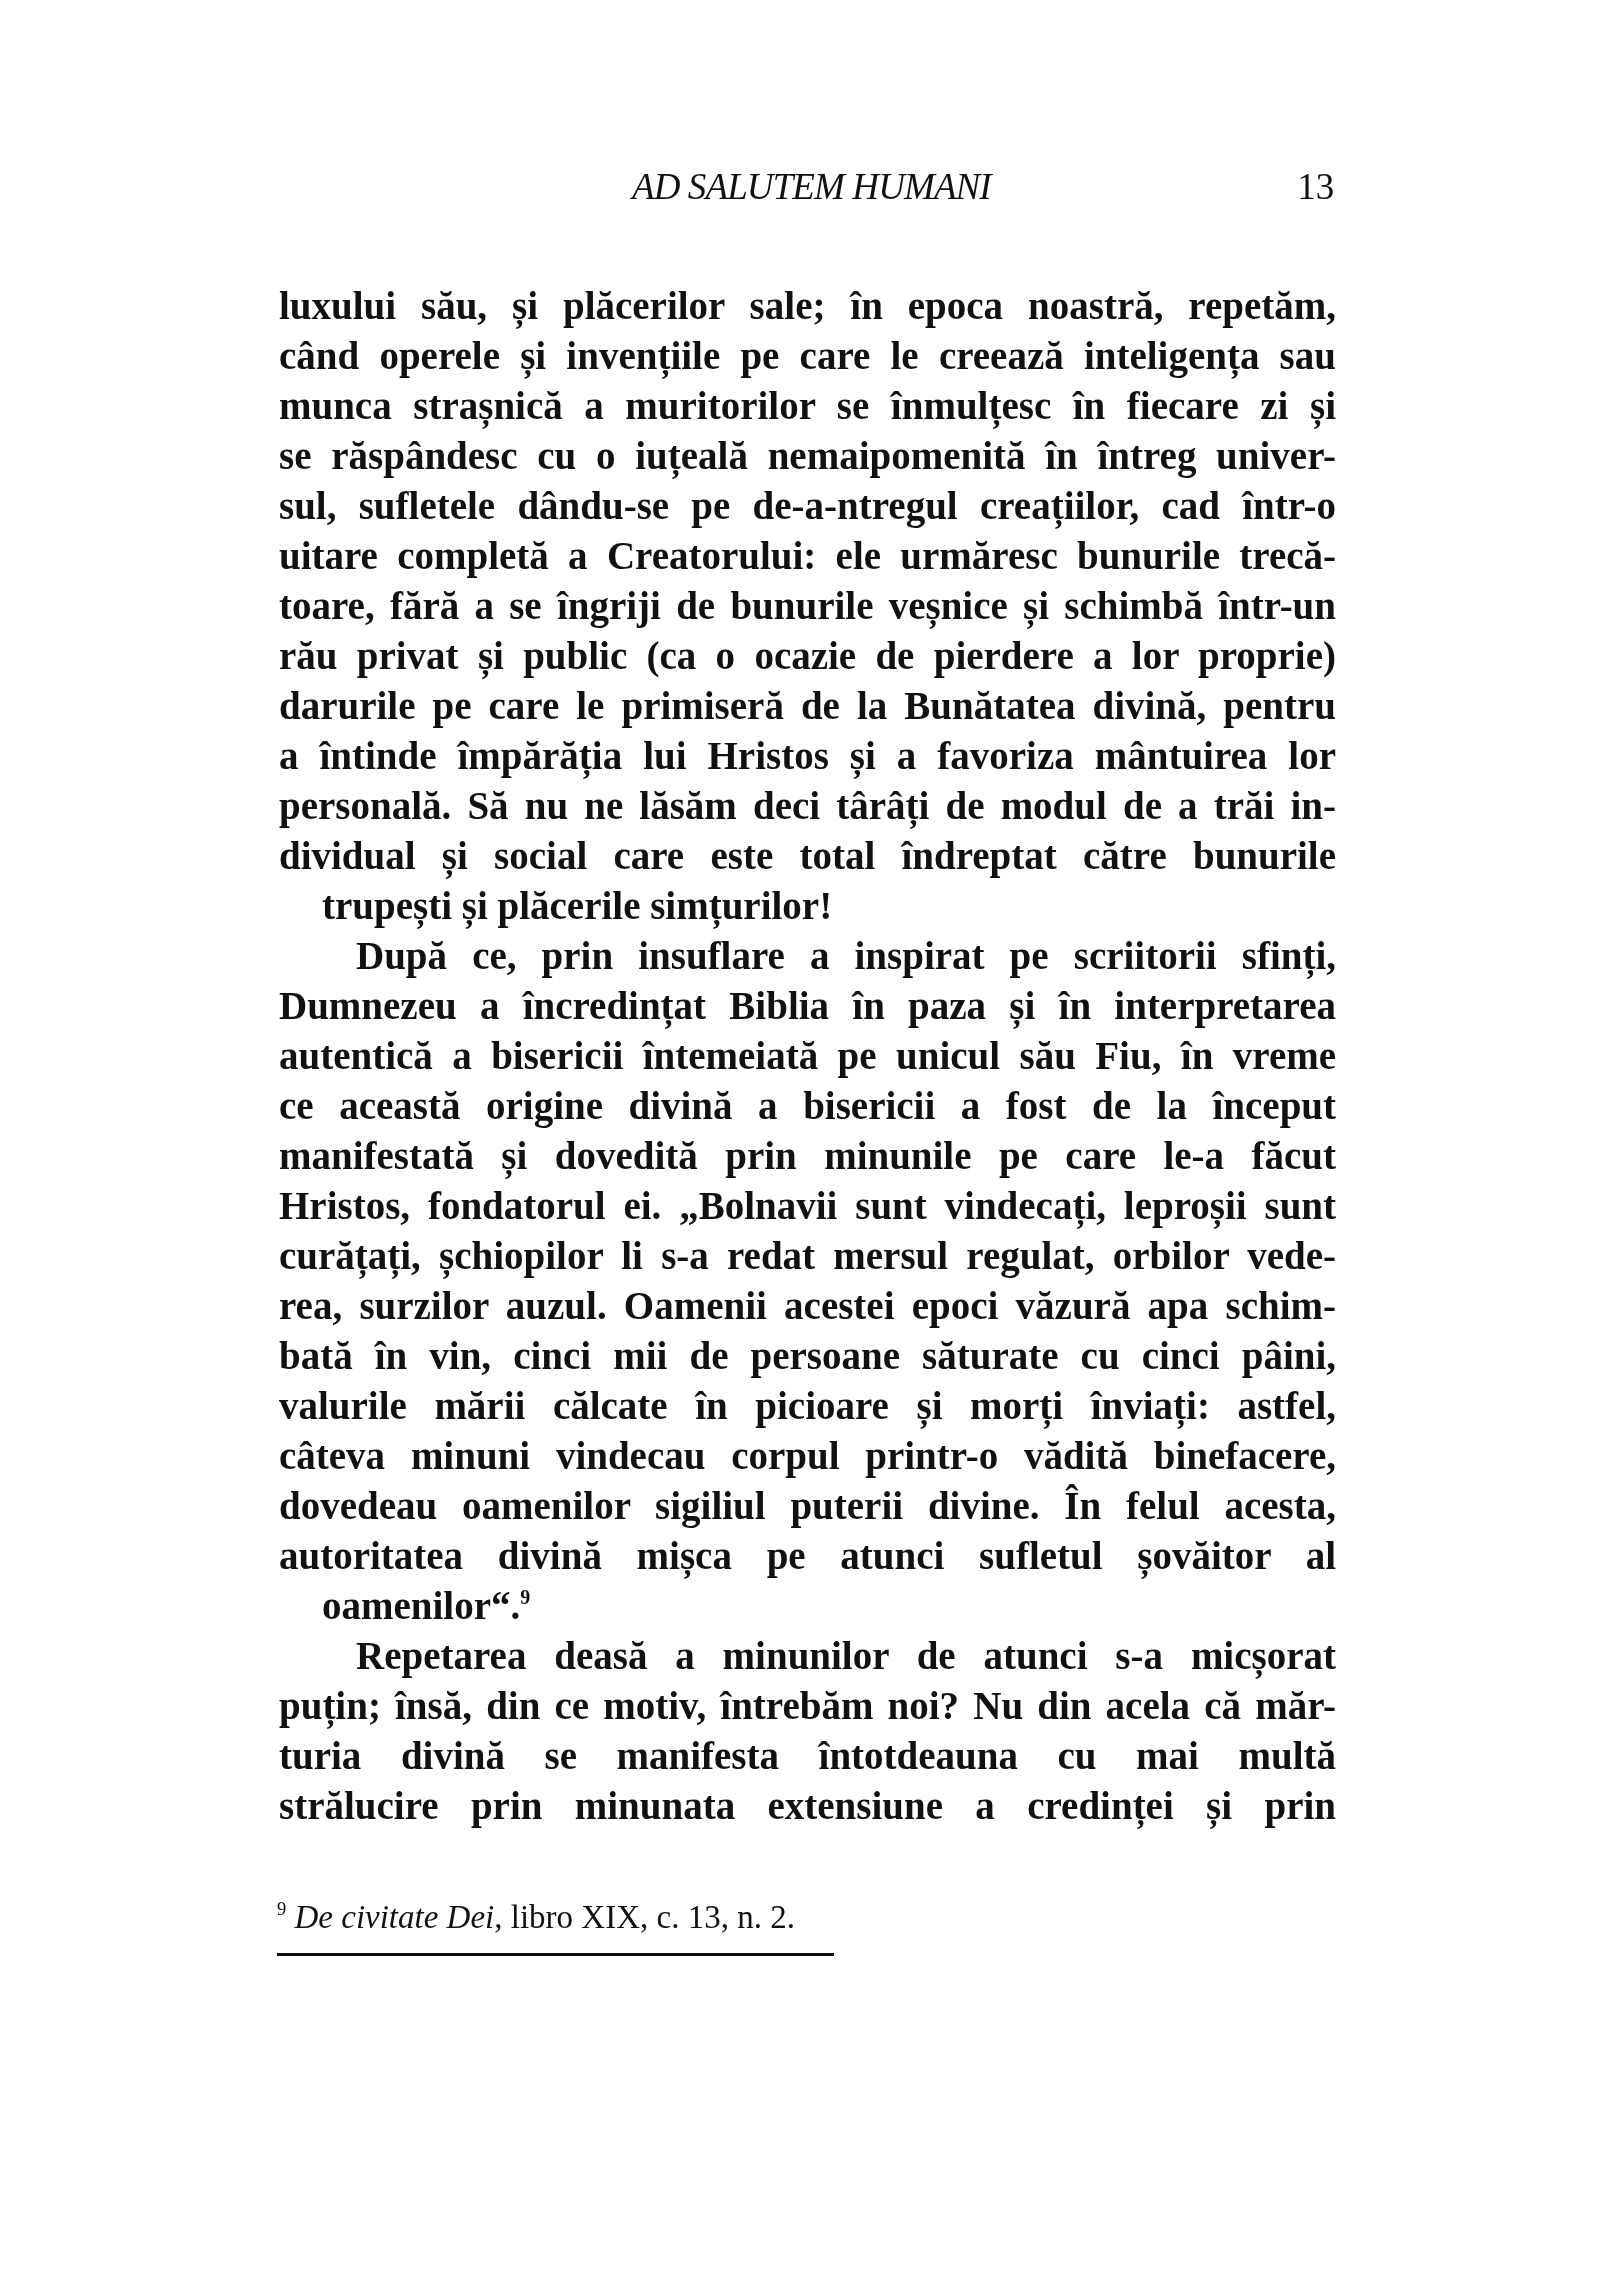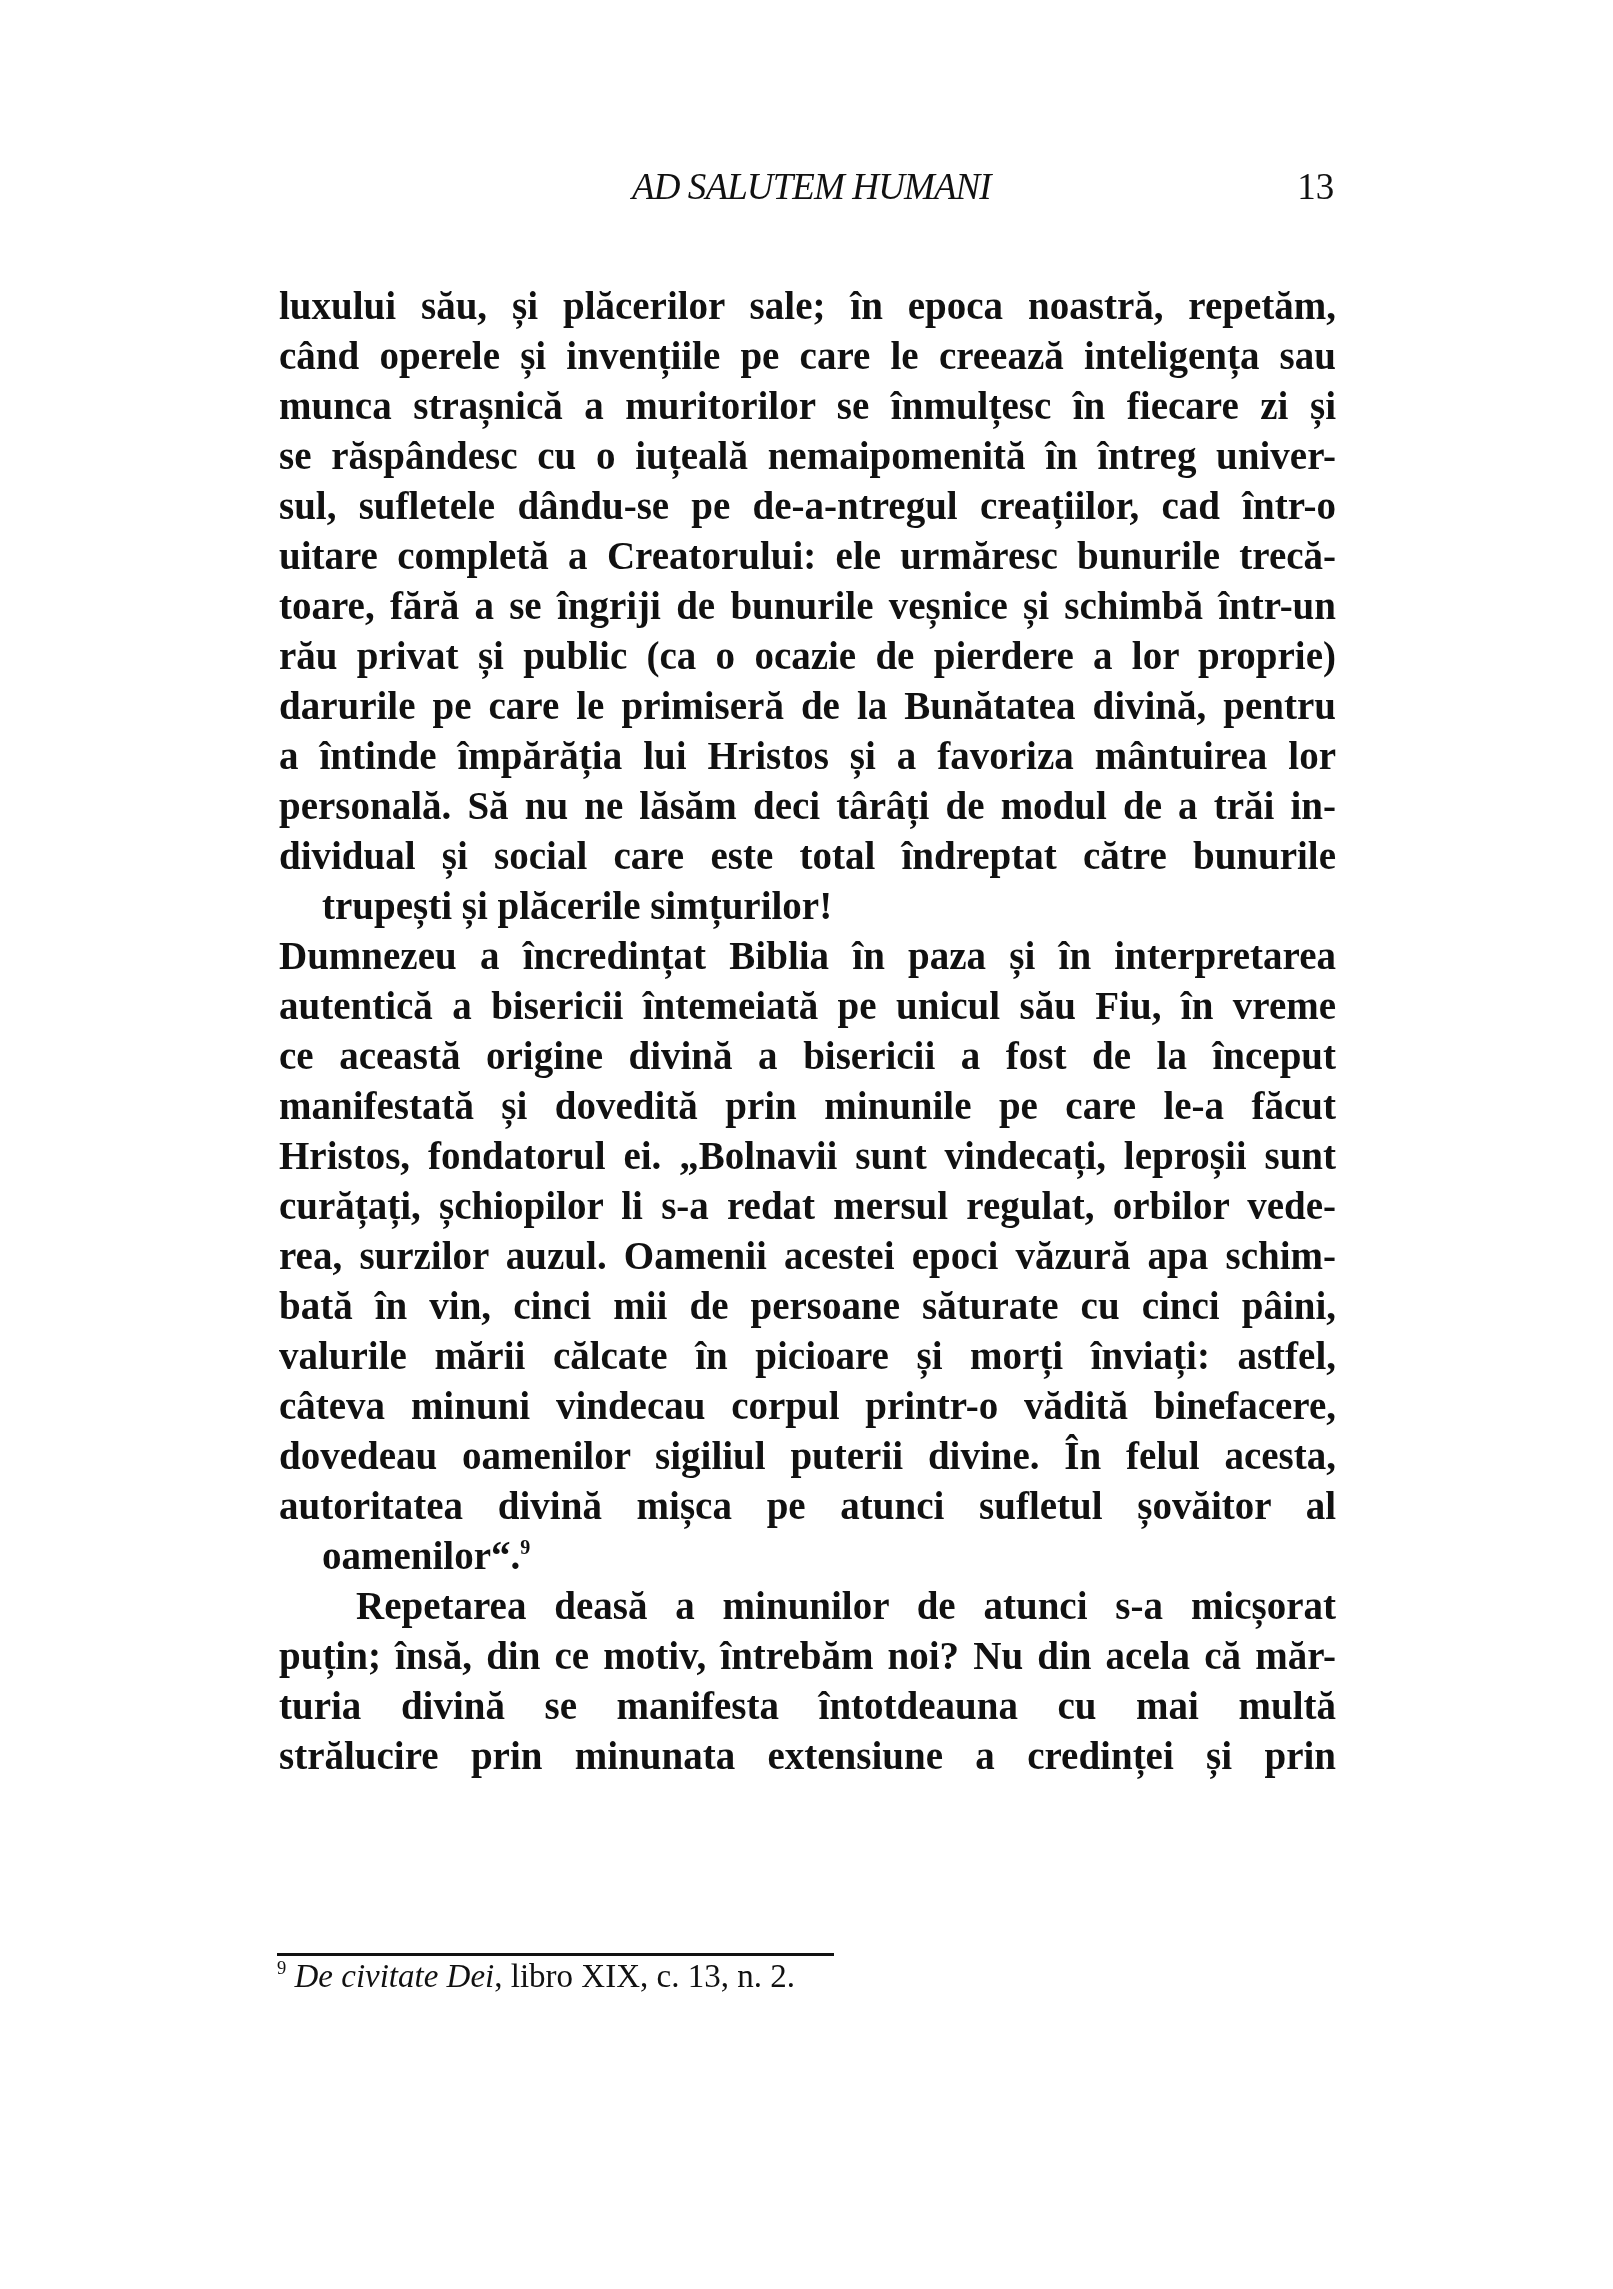--- a/index.html
+++ b/index.html
@@ -19,21 +19,21 @@
     display: block; height: 50px; line-height: 50px; white-space: nowrap;
     text-align: justify; text-align-last: justify; overflow: visible; font-weight: bold;
   }
   .line.last { text-align-last: left; margin-left: 43px; }
   .line.indent { padding-left: 77px; }
   sup.fn-ref { font-size: 20px; line-height: 0; vertical-align: 14.8px; }
   .footnote-rule {
     position: absolute; left: 277px; top: 1953px; width: 557px; height: 2.8px; background: #111;
   }
   .footnote {
-    position: absolute; left: 277px; top: 1955px; width: 1057px;
+    position: absolute; left: 277px; top: 1896px; width: 1057px;
     font-family: "Liberation Serif", "DejaVu Serif", serif; font-size: 33px; line-height: 42px;
   }
   .footnote sup { font-size: 18.5px; vertical-align: 13px; line-height: 0; }
   .footnote em { font-style: italic; }
 </style>
 </head>
 <body>
 
 <div class="page">
 
@@ -54,20 +54,21 @@
       <span class="line">toare, fără a se îngriji de bunurile veșnice și schimbă într-un</span>
       <span class="line">rău privat și public (ca o ocazie de pierdere a lor proprie)</span>
       <span class="line">darurile pe care le primiseră de la Bunătatea divină, pentru</span>
       <span class="line">a întinde împărăția lui Hristos și a favoriza mântuirea lor</span>
       <span class="line">personală. Să nu ne lăsăm deci târâți de modul de a trăi in-</span>
       <span class="line">dividual și social care este total îndreptat către bunurile</span>
       <span class="line last">trupești și plăcerile simțurilor!</span>
     </div>
 
     <div>
+      <span class="line indent">După ce, prin insuflare a inspirat pe scriitorii sfinți,</span>
       <span class="line">Dumnezeu a încredințat Biblia în paza și în interpretarea</span>
       <span class="line">autentică a bisericii întemeiată pe unicul său Fiu, în vreme</span>
       <span class="line">ce această origine divină a bisericii a fost de la început</span>
       <span class="line">manifestată și dovedită prin minunile pe care le-a făcut</span>
       <span class="line">Hristos, fondatorul ei. „Bolnavii sunt vindecați, leproșii sunt</span>
       <span class="line">curățați, șchiopilor li s-a redat mersul regulat, orbilor vede-</span>
       <span class="line">rea, surzilor auzul. Oamenii acestei epoci văzură apa schim-</span>
       <span class="line">bată în vin, cinci mii de persoane săturate cu cinci pâini,</span>
       <span class="line">valurile mării călcate în picioare și morți înviați: astfel,</span>
       <span class="line">câteva minuni vindecau corpul printr-o vădită binefacere,</span>

